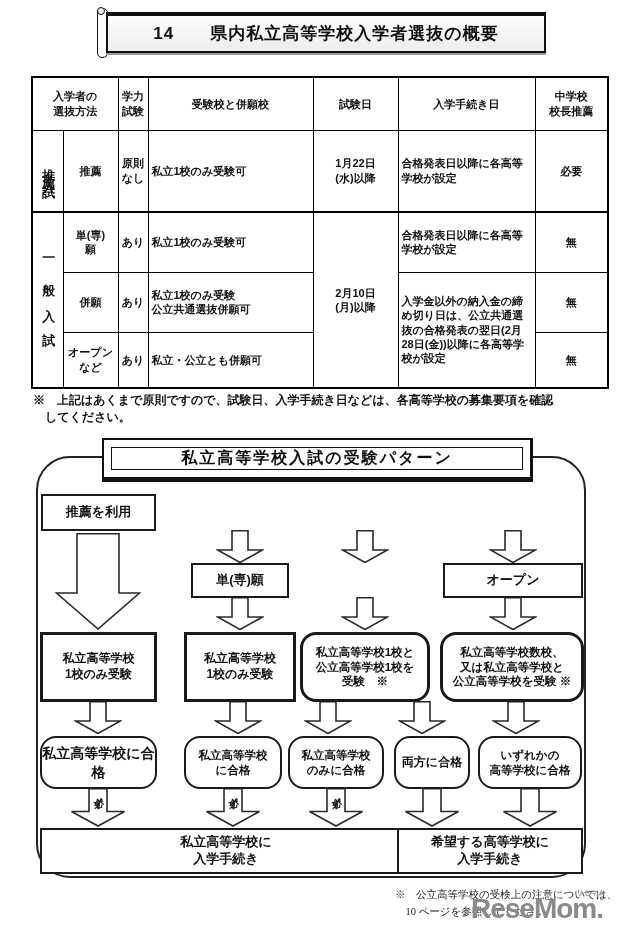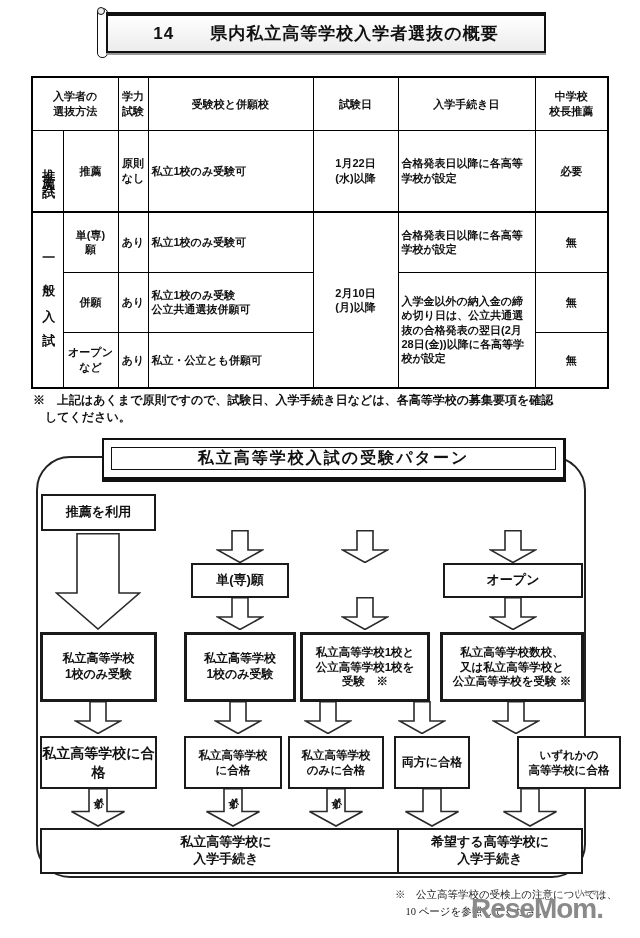--- a/index.html
+++ b/index.html
@@ -30,32 +30,32 @@
   .vs1 { letter-spacing:5px; }
   .vs2 { letter-spacing:24px; }
   tr.gsep td { border-top:2.5px solid #000; }
 
   .table-note { position:absolute; left:33px; top:392px; width:572px; font-size:12px;
     font-weight:bold; white-space:pre-line; line-height:1.45; }
 
   
   .flow-outer { position:absolute; left:36px; top:456px; width:550px; height:422px;
     border:2.5px solid #222; border-radius:34px; background:#fff; }
-  .flow-title { position:absolute; left:102px; top:438px; width:464px; height:44px;
+  .flow-title { position:absolute; left:102px; top:438px; width:431px; height:44px;
     background:#fff; border:2px solid #111; border-right-width:3px; border-bottom-width:5px;
     padding:7px; z-index:3; }
   .flow-title-inner { width:100%; height:100%; border:1.5px solid #111;
     display:flex; align-items:center; justify-content:center;
     font-weight:bold; font-size:16px; letter-spacing:2px; }
 
   .fb { position:absolute; background:#fff; border:2px solid #1a1a1a; z-index:2;
     display:flex; align-items:center; justify-content:center; text-align:center;
     font-weight:bold; font-size:13px; white-space:pre-line; line-height:1.3; }
   .fb.bold { border-width:3px; font-size:12px; }
-  .fb.small { font-size:11.5px; }
+  .fb.small { font-size:11.5px;border-radius:16px; }
   .ar { position:absolute; z-index:1; }
   .ar polygon { fill:#fff; stroke:#2a2a2a; stroke-width:1.6px; }
   .must { position:absolute; z-index:2; writing-mode:vertical-rl; text-orientation:upright;
     font-size:10px; font-weight:bold; line-height:1; transform:rotate(-8deg); }
 
   .footer-note { position:absolute; left:371px; top:886px; width:235px; font-size:10.5px;
     font-family:"Liberation Serif", serif; white-space:pre-line; line-height:1.65; color:#222;margin-left:24px; }
   .logo { position:absolute; left:471px; top:893px; font-size:28px; font-weight:bold;
     color:#8a8a8a; letter-spacing:-1px; z-index:5; }
   .logo .ruby { position:absolute; top:-5px; right:-2px; font-size:7px; letter-spacing:0;
@@ -197,21 +197,21 @@
   <svg class="ar" style="left:492px; top:701px;" width="48" height="33" viewBox="0 0 48 33">
       <polygon points="16,0.8 32,0.8 32,20 46.5,20 24,32.5 1.5,20 16,20"></polygon>
     </svg>
 
   <div class="fb small" style="left:40px; top:736px; width:117px; height:53px; font-size:14px;">私立高等学校に合格</div>
   <div class="fb small" style="left:184px; top:736px; width:98px; height:53px;">私立高等学校
 に合格</div>
   <div class="fb small" style="left:288px; top:736px; width:96px; height:53px;">私立高等学校
 のみに合格</div>
   <div class="fb small" style="left:394px; top:736px; width:76px; height:53px; font-size:12px;">両方に合格</div>
-  <div class="fb small" style="left:478px; top:736px; width:104px; height:53px;margin-left:39px;">いずれかの
+  <div class="fb small" style="left:478px; top:736px; width:104px; height:53px;">いずれかの
 高等学校に合格</div>
 
   <svg class="ar" style="left:70px; top:788px;" width="56" height="39" viewBox="0 0 56 39">
       <polygon points="19,0.8 37,0.8 37,23.5 54.5,23.5 28,38 1.5,23.5 19,23.5"></polygon>
     </svg>
   <svg class="ar" style="left:205px; top:788px;" width="56" height="39" viewBox="0 0 56 39">
       <polygon points="19,0.8 37,0.8 37,23.5 54.5,23.5 28,38 1.5,23.5 19,23.5"></polygon>
     </svg>
   <svg class="ar" style="left:308px; top:788px;" width="56" height="39" viewBox="0 0 56 39">
       <polygon points="19,0.8 37,0.8 37,23.5 54.5,23.5 28,38 1.5,23.5 19,23.5"></polygon>

